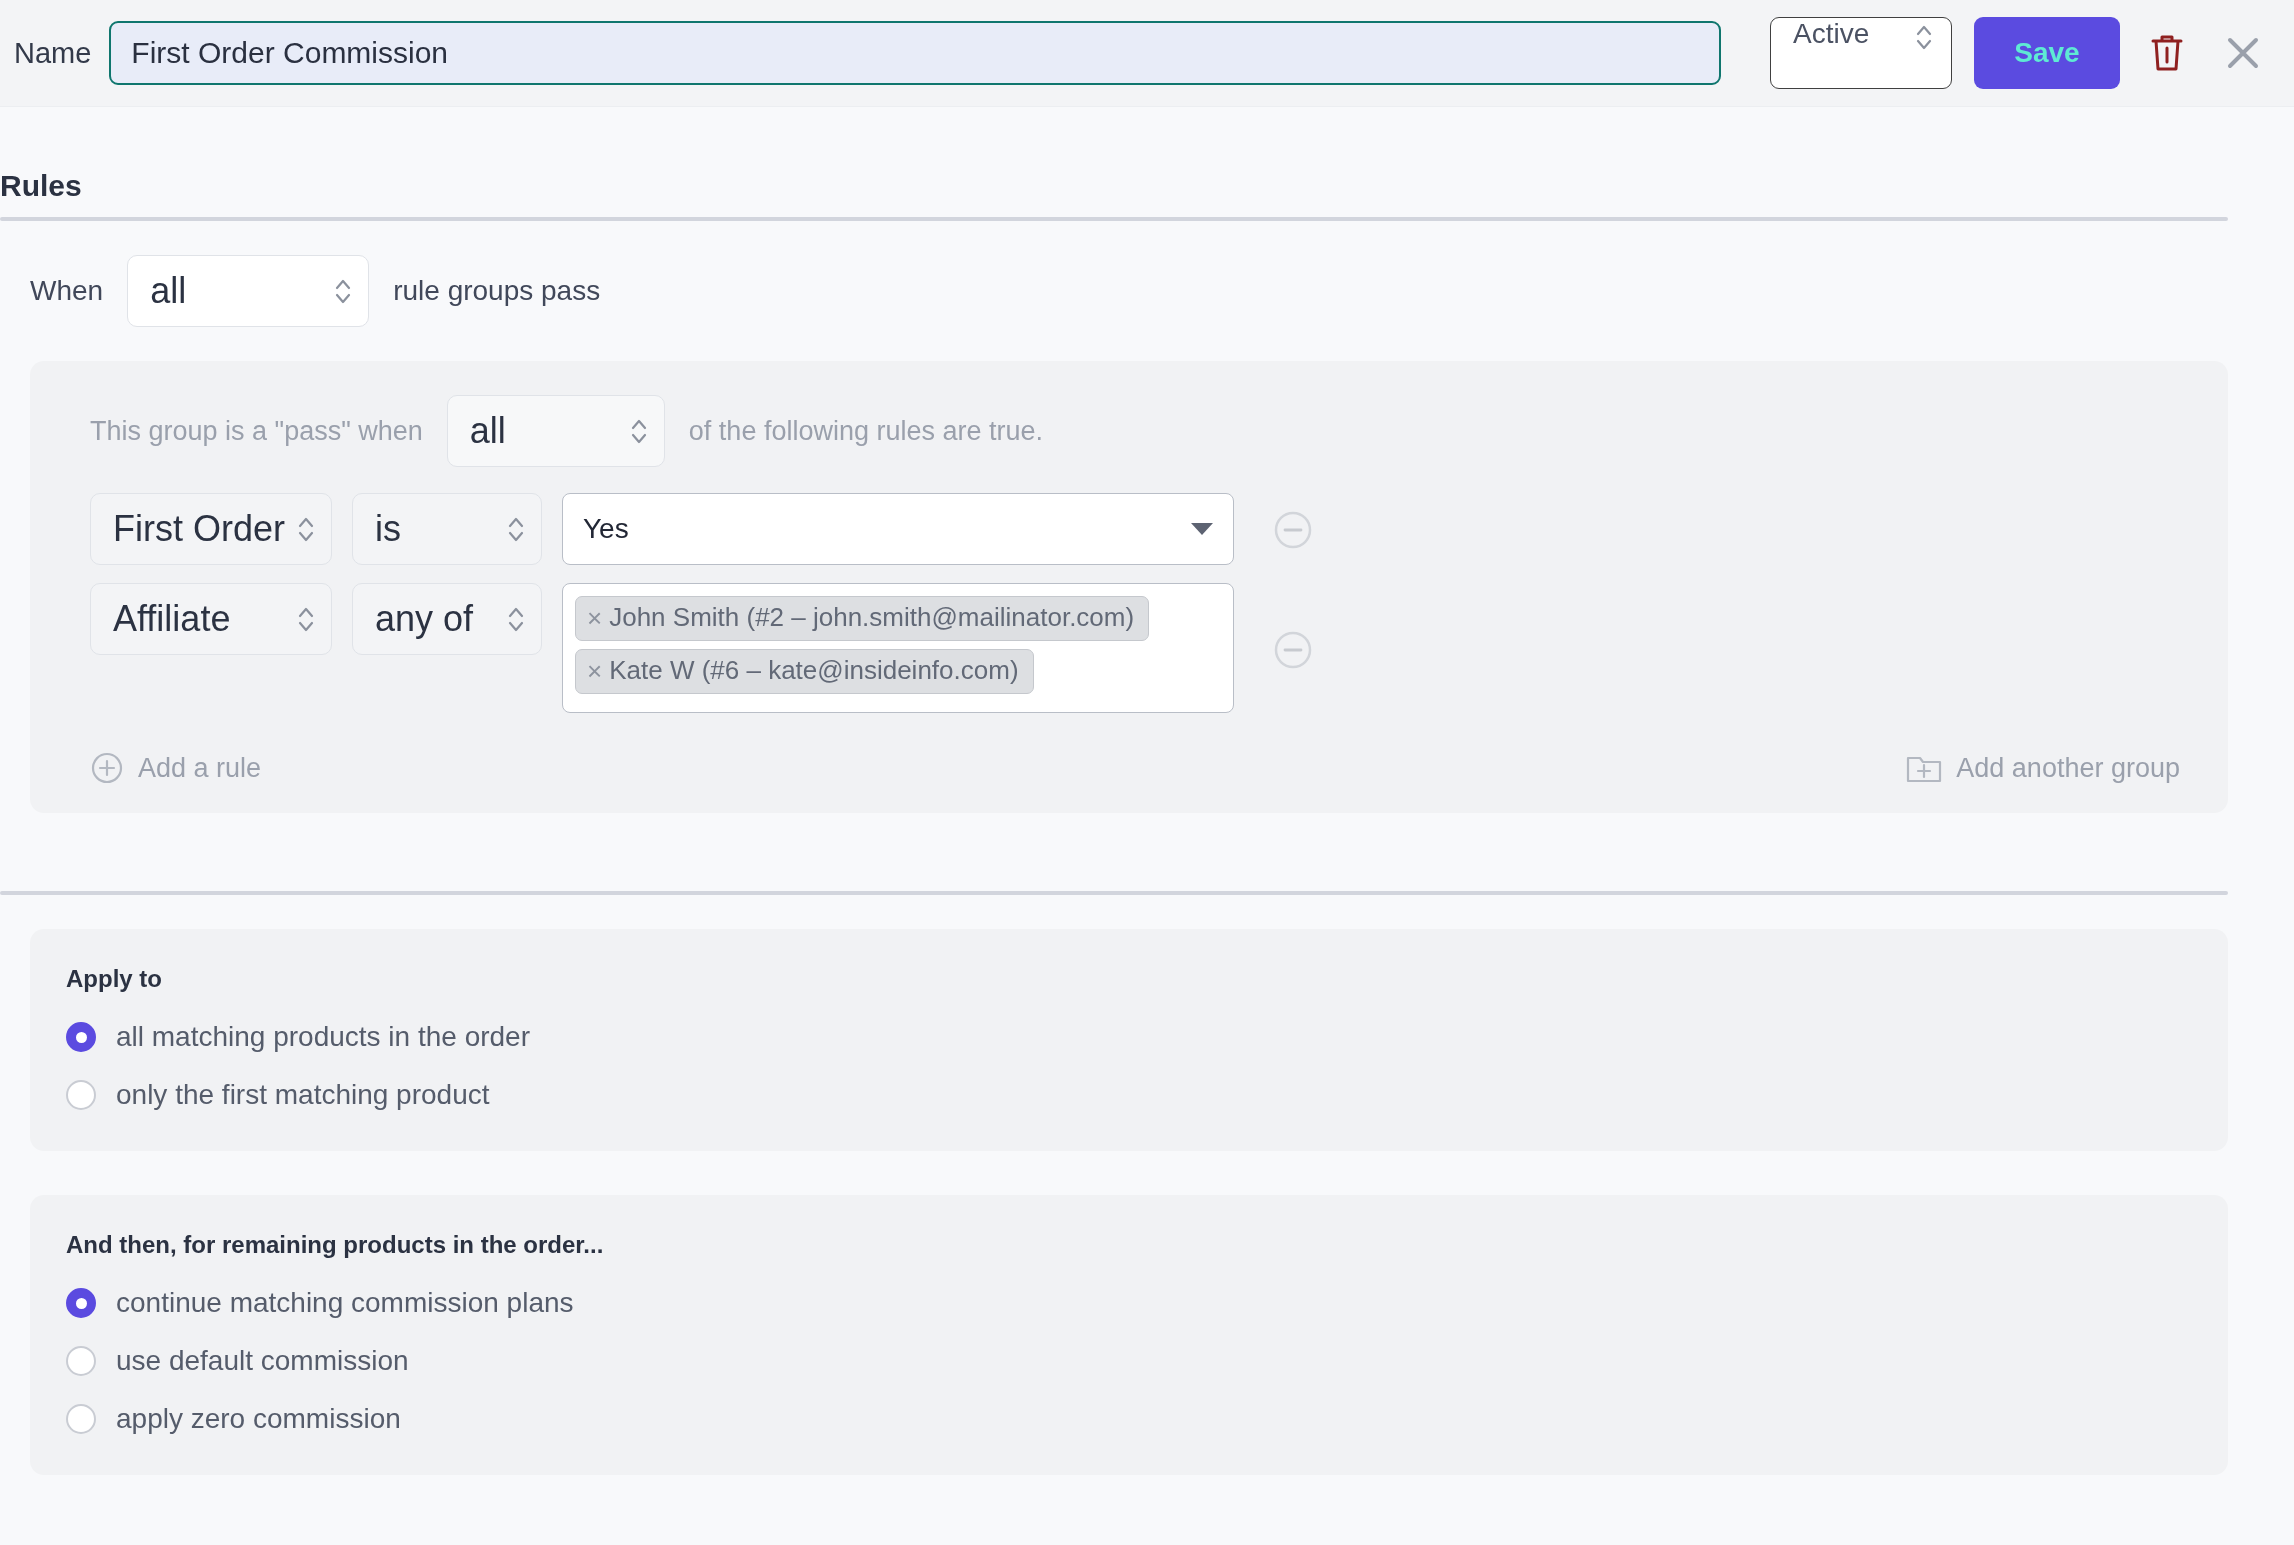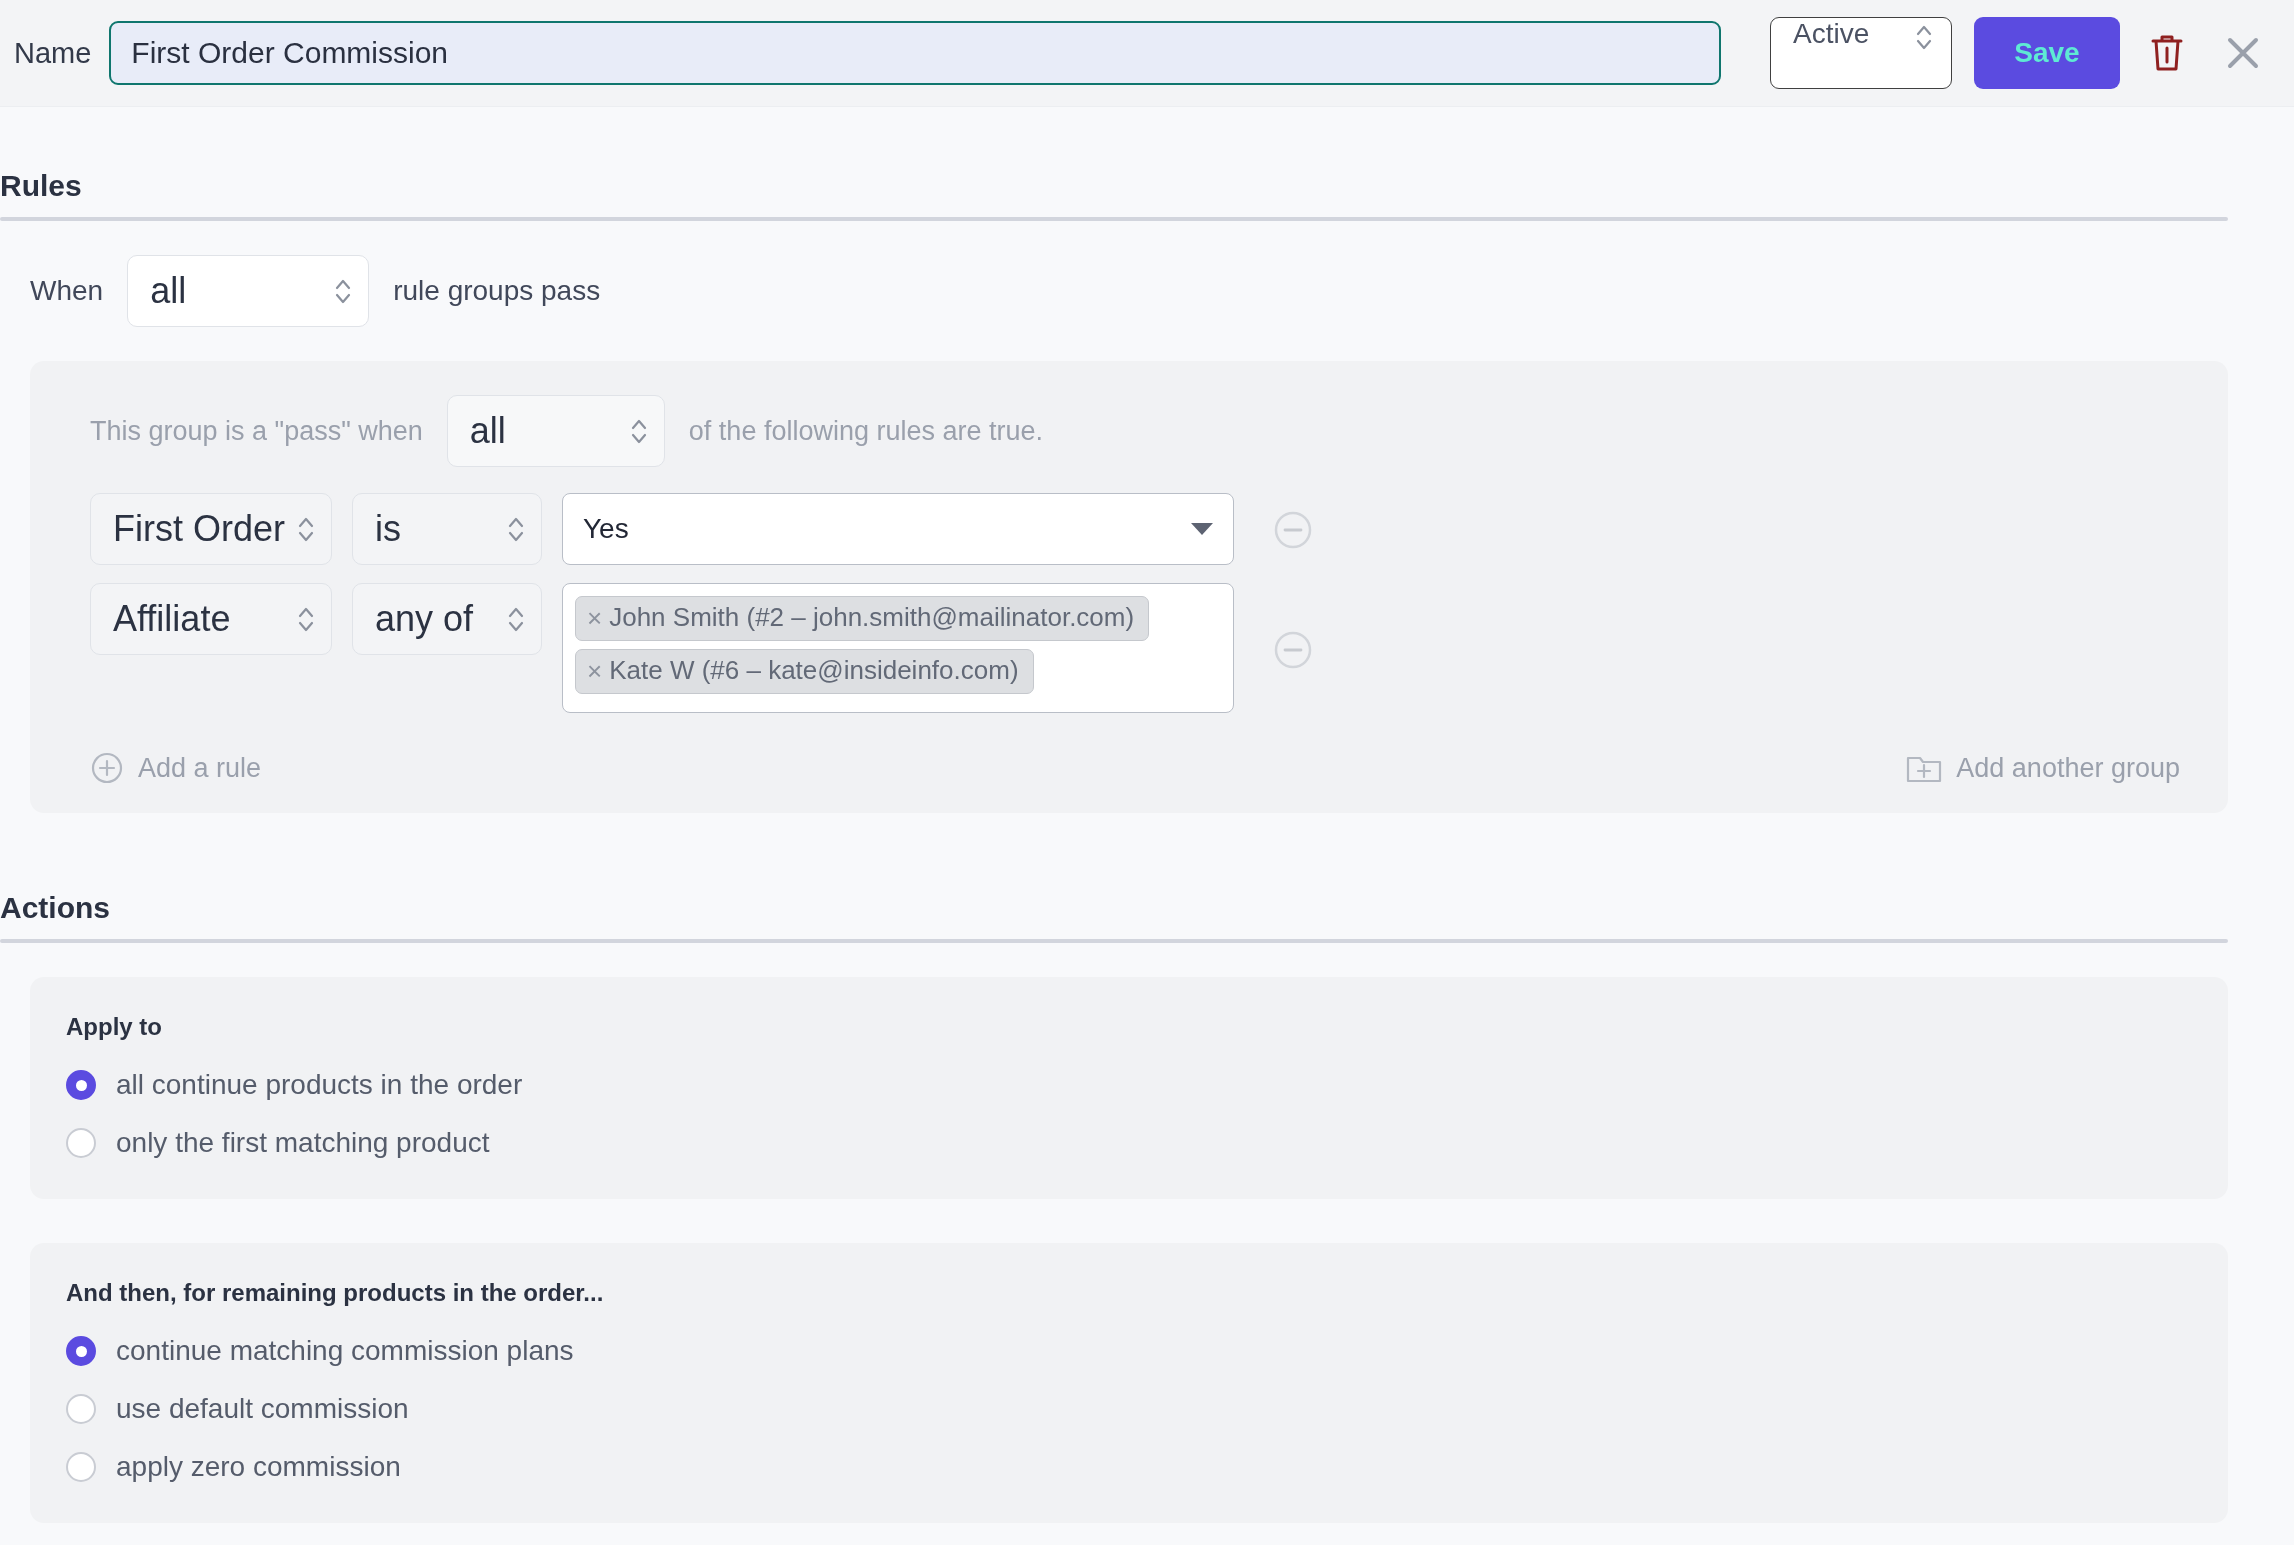--- a/index.html
+++ b/index.html
@@ -443,28 +443,27 @@
           <svg width="36" height="32" viewBox="0 0 36 32">
             <path d="M2 6 H14 L17 10 H34 V29 H2 Z" fill="none" stroke="#b3b8c1" stroke-width="2.2" stroke-linejoin="round"></path>
             <path d="M12 19 H24 M18 13 V25" stroke="#b3b8c1" stroke-width="2.2" stroke-linecap="round"></path>
           </svg>
           <span>Add another group</span>
         </button>
       </div>
     </div>
 
     <div class="actions-wrap">
-      <div class="section-title">Actions</div>
       <div class="section-rule"></div>
 
       <div class="action-card">
         <div class="card-title">Apply to</div>
         <div class="radio-row">
           <span class="radio on"></span>
-          <span class="radio-label">all continue products in the order</span>
+          <span class="radio-label">all matching products in the order</span>
         </div>
         <div class="radio-row">
           <span class="radio"></span>
           <span class="radio-label">only the first matching product</span>
         </div>
       </div>
 
       <div class="action-card">
         <div class="card-title">And then, for remaining products in the order...</div>
         <div class="radio-row">

